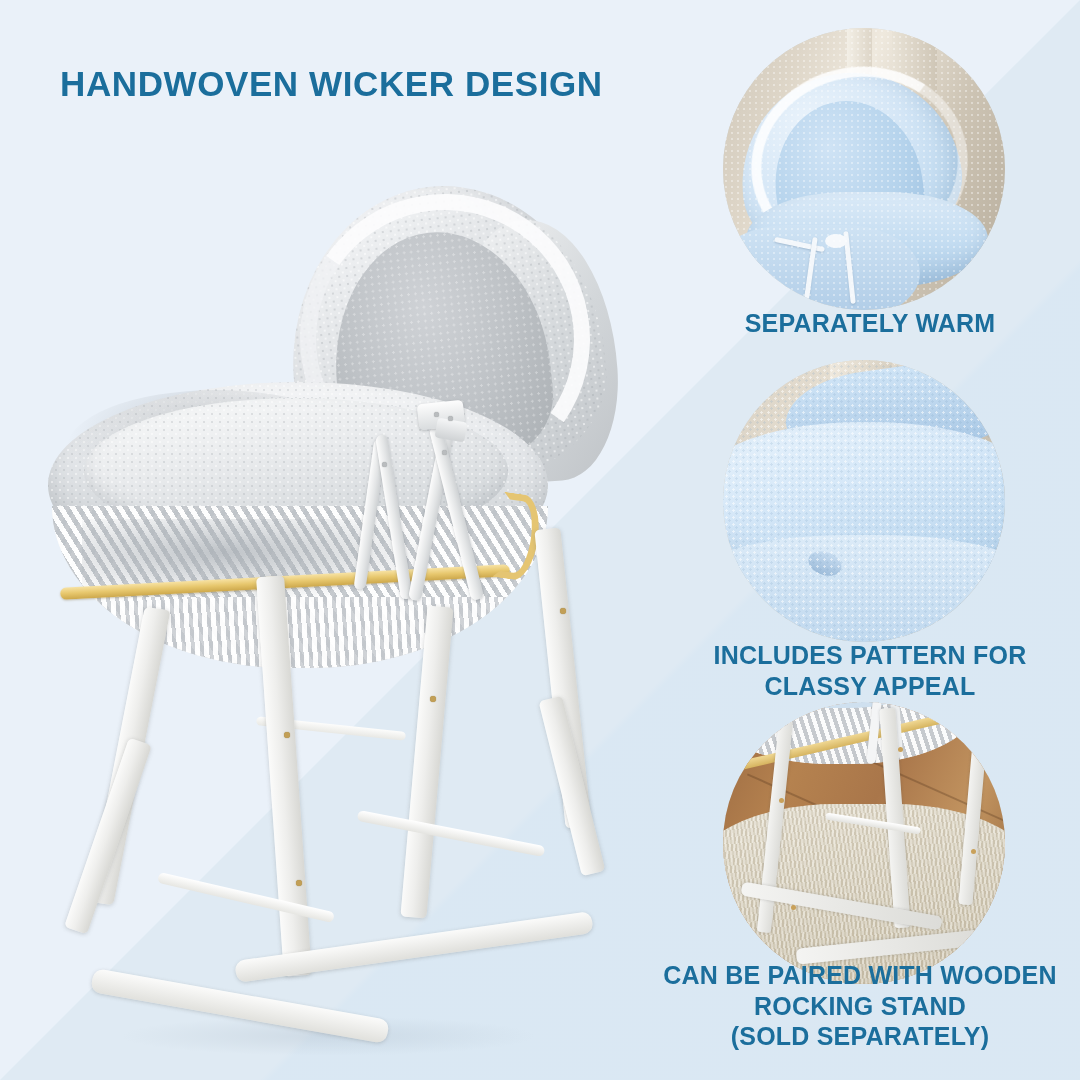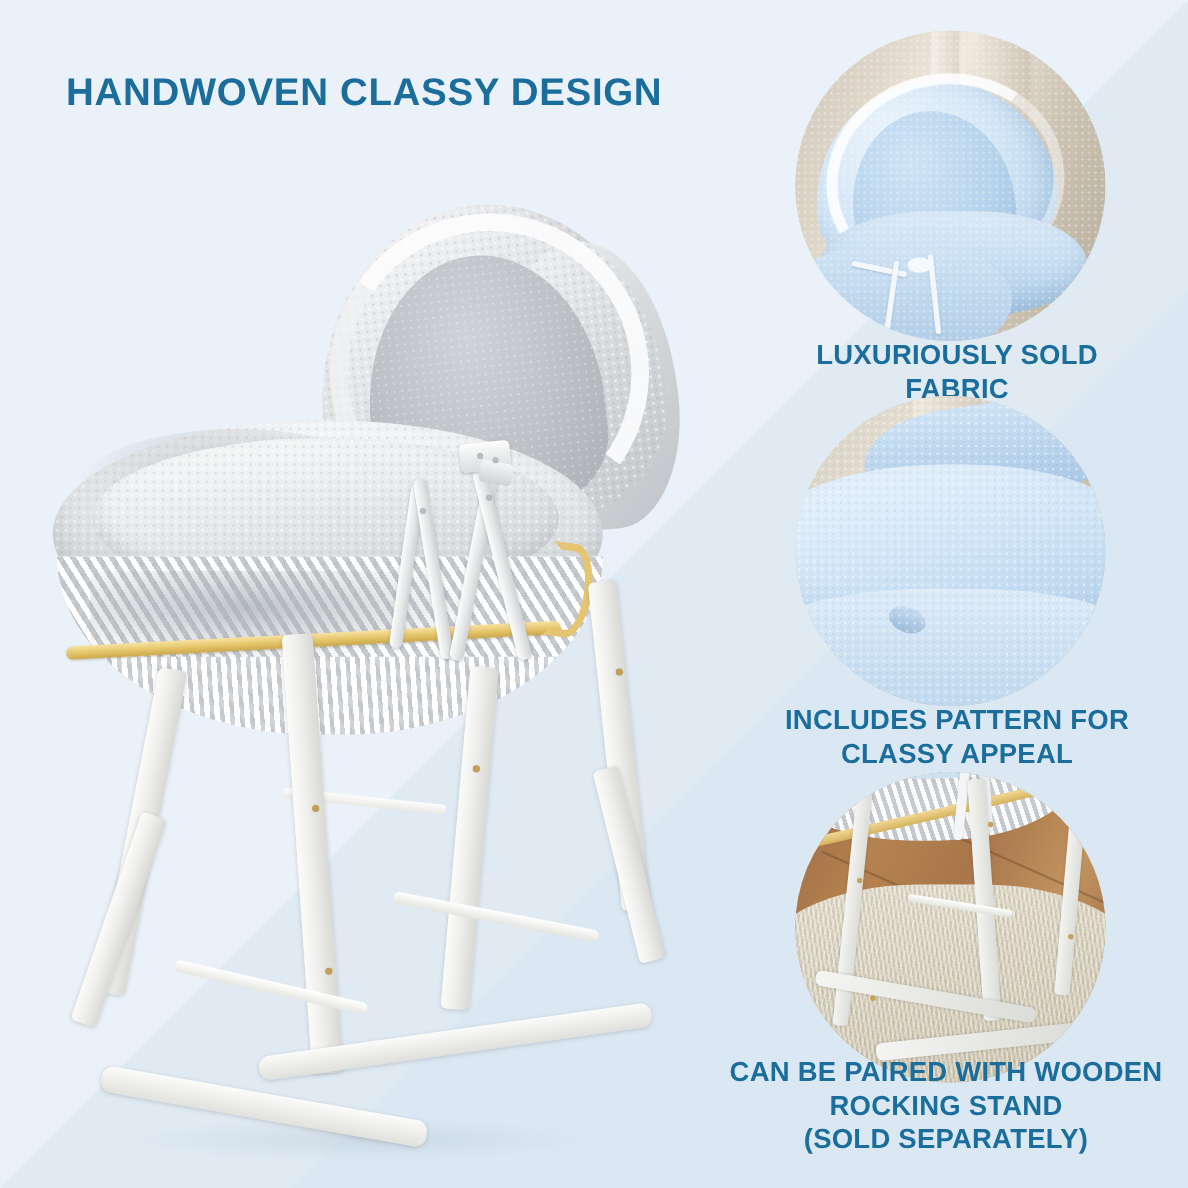--- a/index.html
+++ b/index.html
@@ -325,21 +325,21 @@
 </style>
 </head>
 <body>
 
 <div id="stage">
 
   <div class="bg-base"></div>
   <div class="bg-diagonal"></div>
   <div class="bg-diag2"></div>
 
-  <div class="headline">HANDWOVEN CLASSY DESIGN</div>
+  <div class="headline">HANDWOVEN WICKER DESIGN</div>
 
   <div id="hero">
 
     <div class="hero-shadow"></div>
 
     <div class="hood-outer"></div>
     <div class="hood-panel"></div>
     <div class="hood-waffle"></div>
     <div class="hood-inner"></div>
     <div class="hood-inner-waffle"></div>
@@ -399,22 +399,21 @@
       <div class="pillow"></div>
       <div class="bodyfab"></div>
       <div class="ribbon r3"></div>
       <div class="ribbon r1"></div>
       <div class="ribbon r2"></div>
       <div class="knot"></div>
       <div class="waffle"></div>
     </div>
   </div>
   <div class="cap cap1">
-    <div>LUXURIOUSLY SOLD</div>
-    <div>FABRIC</div>
+    <div>SEPARATELY WARM</div>
   </div>
 
   <div class="circle c2">
     <div class="scene">
       <div class="wall"></div>
       <div class="door"></div>
       <div class="knob"></div>
       <div class="roll"></div>
       <div class="big"></div>
       <div class="low"></div>

